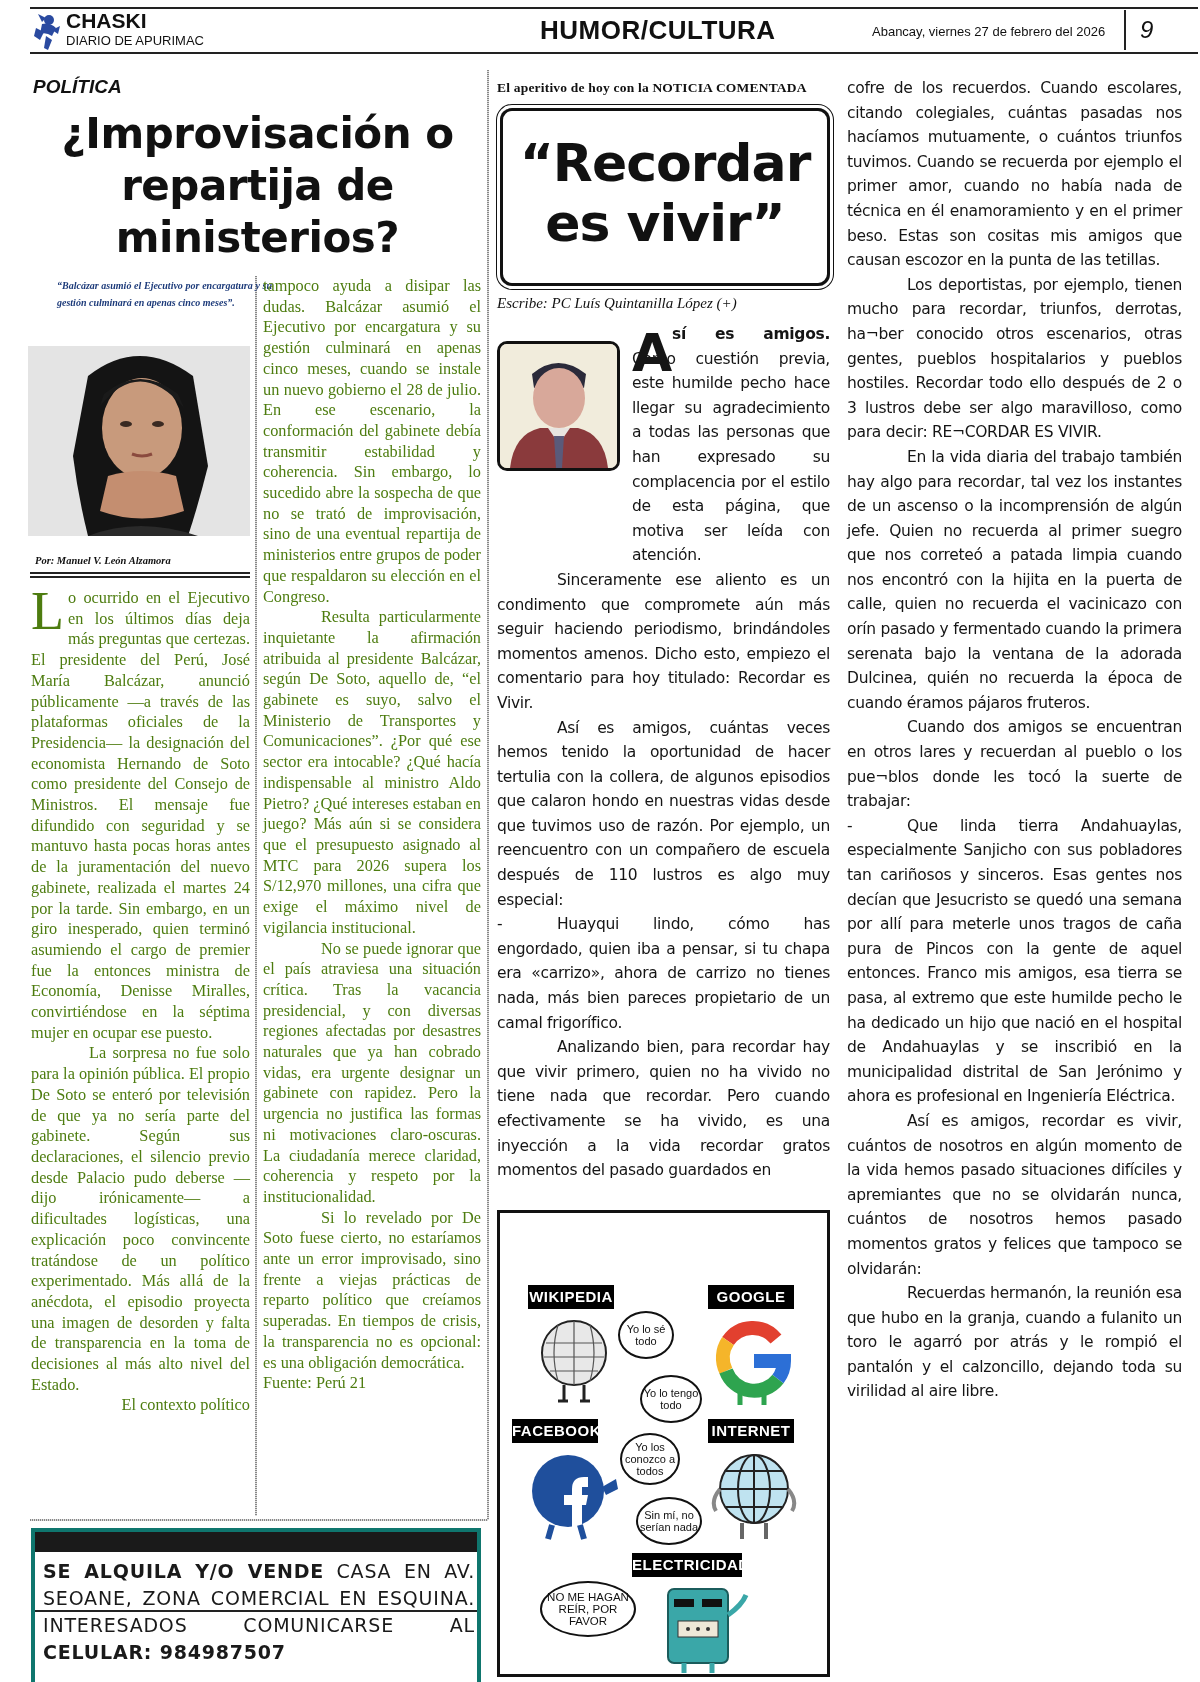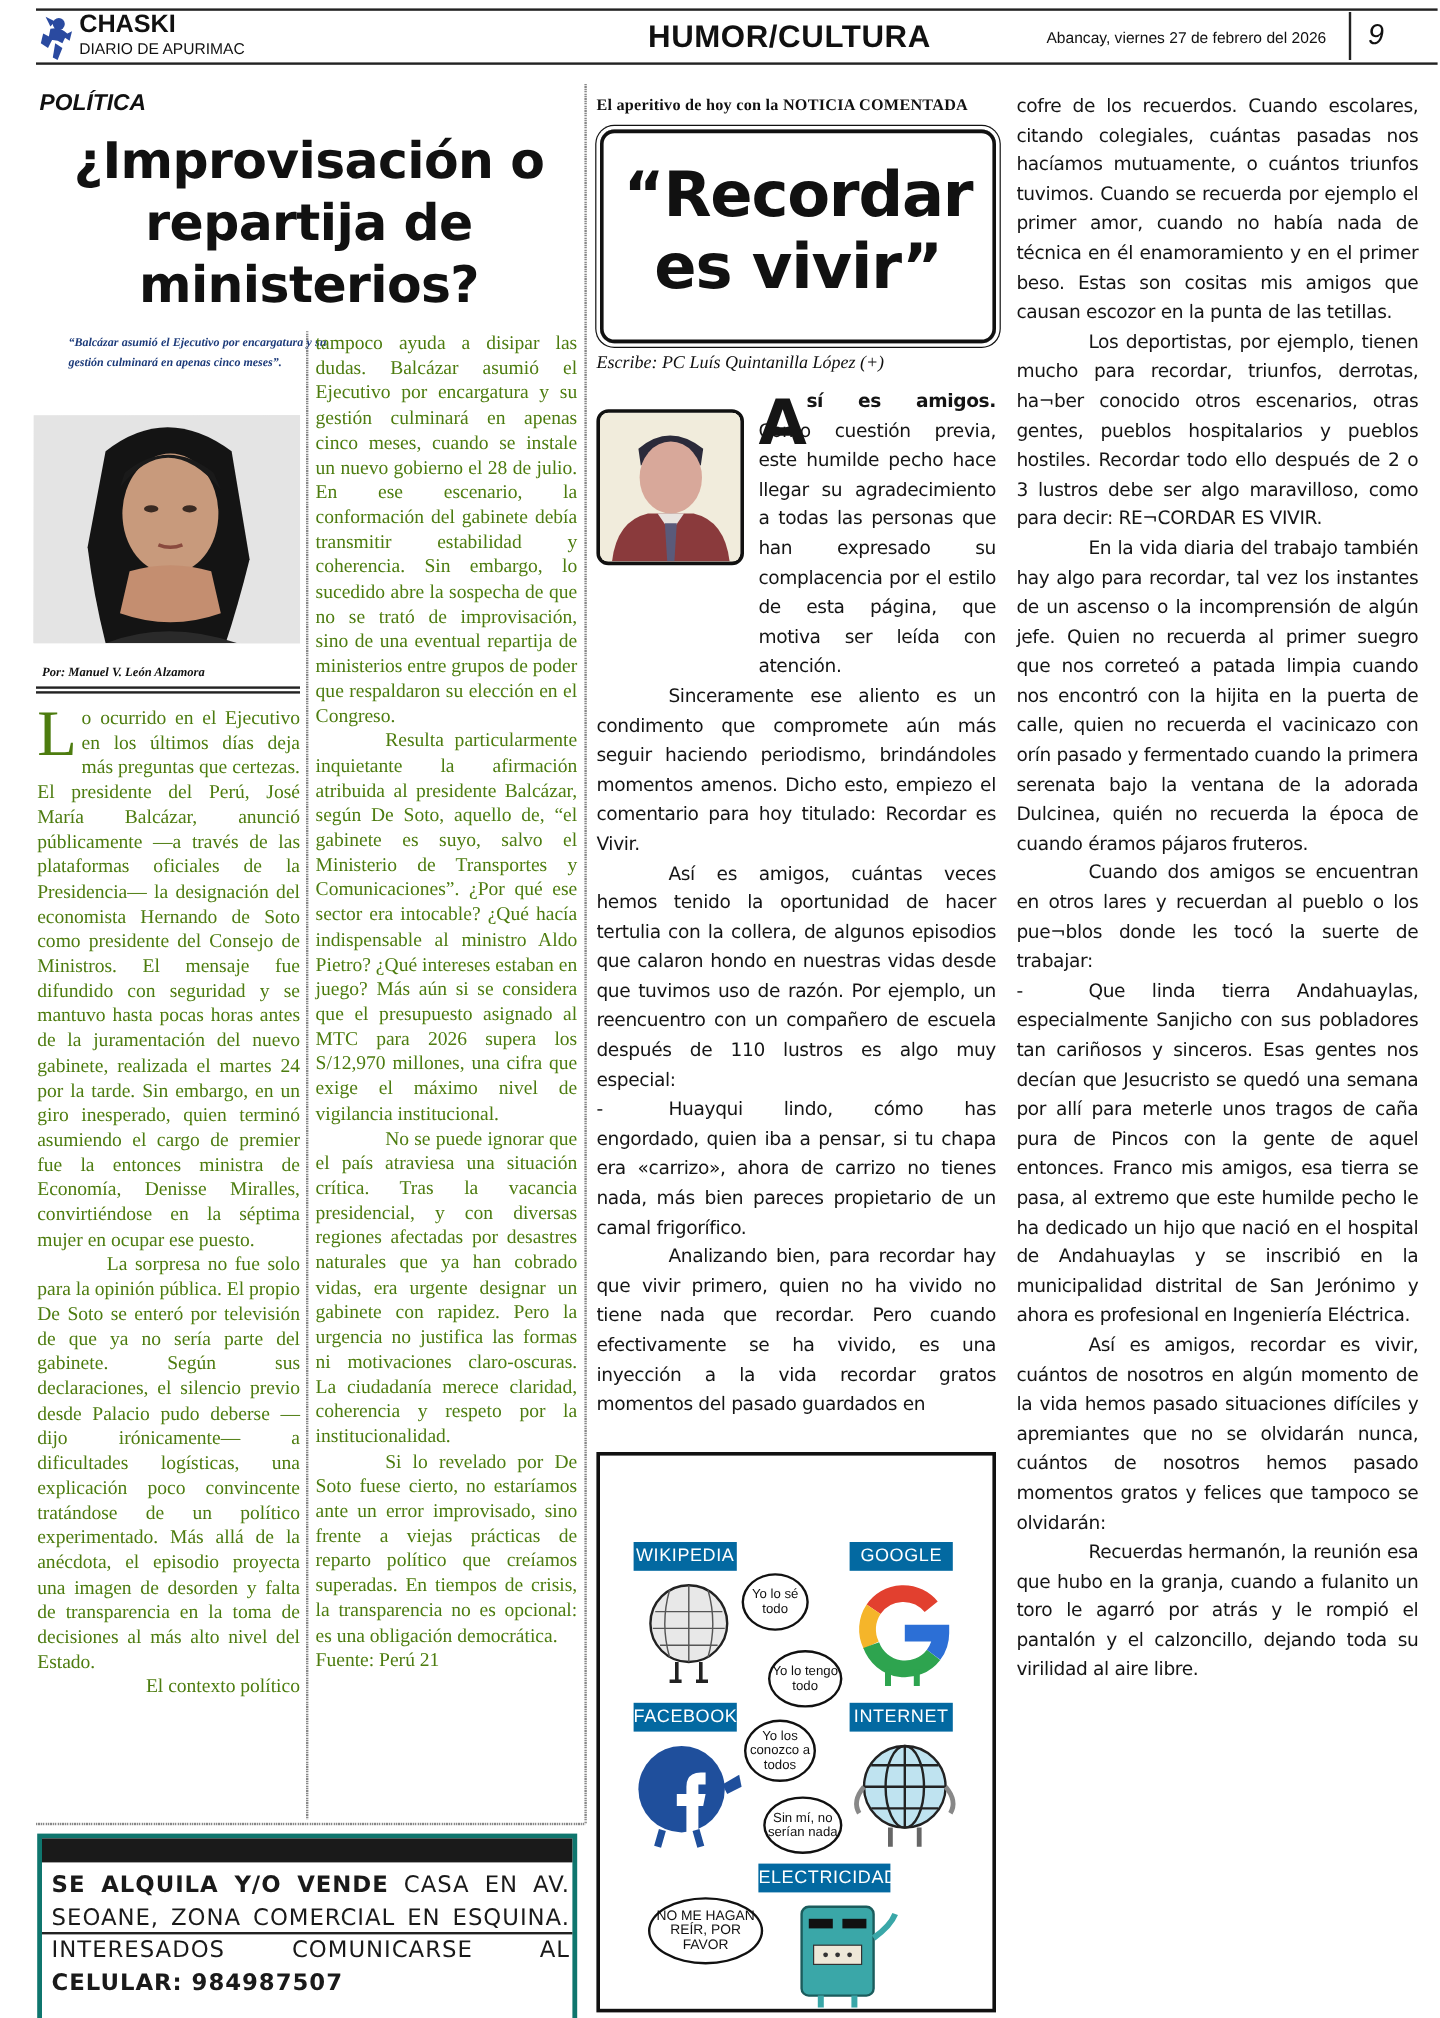--- a/index.html
+++ b/index.html
@@ -53,21 +53,21 @@
     .sans-col p.ind { text-indent: 60px; }
     .col3 { left: 497px; top: 322px; width: 333px; }
     .col3-top { margin-left: 135px; }
     .dropcap-A { position: absolute; left: 135px; top: 6px; font-family: "DejaVu Sans", sans-serif; font-weight: bold; font-size: 52px; line-height: 50px; }
     .col4 { left: 847px; top: 76px; width: 335px; }
 
     
     .humor { left: 497px; top: 1210px; width: 333px; height: 467px; border: 3px solid #111; background: #fff; overflow: hidden; }
     .humor-head { position: absolute; left: 0; top: 0; width: 325px; height: 52px; background: #0b0b0b; }
     .humor-title { position: absolute; left: 0; top: 8px; width: 100%; text-align: center; color: #fff; font-family: "DejaVu Serif", serif; font-style: italic; font-size: 28px; letter-spacing: 1px; }
-    .tag { position: absolute; height: 24px; background: #0369a1; color: #fff; font-family: "Liberation Sans", sans-serif; font-weight: normal; font-size: 15px; line-height: 24px; text-align: center; letter-spacing: 0.5px; }
+    .tag { position: absolute; height: 24px; background: #000000; color: #fff; font-family: "Liberation Sans", sans-serif; font-weight: bold; font-size: 15px; line-height: 24px; text-align: center; letter-spacing: 0.5px; }
     .bubble { position: absolute; border: 2px solid #111; border-radius: 50%; background: #fff; font-family: "Liberation Sans", sans-serif; font-size: 11px; line-height: 12px; text-align: center; display: flex; align-items: center; justify-content: center; }
     .char { position: absolute; }
   </style>
 </head>
 <body>
 
 <div class="abs hdr-top-line"></div>
 <div class="abs logo-icon">
   <svg width="30" height="42" viewBox="0 0 30 42">
     <g fill="#2a4aa0">
@@ -193,21 +193,21 @@
     <svg width="96" height="90" viewBox="0 0 96 90">
       <path d="M70 22 A30 30 0 0 0 22 24" stroke="#e2402f" stroke-width="14" fill="none"></path>
       <path d="M22 24 A30 30 0 0 0 20 54" stroke="#f5b52a" stroke-width="14" fill="none"></path>
       <path d="M20 54 A30 30 0 0 0 72 62" stroke="#2ea44f" stroke-width="14" fill="none"></path>
       <path d="M72 62 A30 30 0 0 0 78 44 L48 44" stroke="#2c6fd6" stroke-width="14" fill="none"></path>
       <path d="M34 74 L34 88 M58 74 L58 88" stroke="#2ea44f" stroke-width="5"></path>
     </svg>
   </div>
   <div class="bubble" style="left:140px; top:162px; width:62px; height:48px;">Yo lo tengo todo</div>
 
-  <div class="tag" style="left:28px; top:206px; width:86px;">FACEBOOK</div>
+  <div class="tag" style="left:12px; top:206px; width:86px;">FACEBOOK</div>
   <div class="char" style="left:22px; top:236px;">
     <svg width="100" height="92" viewBox="0 0 100 92">
       <circle cx="46" cy="42" r="36" fill="#1f4f9c"></circle>
       <path d="M50 80 L50 40 Q50 28 62 28 L66 28 L66 38 L60 38 L60 46 L66 46 L64 56 L60 56 L60 80 Z M42 46 L50 46 L50 56 L42 56 Z" fill="#fff"></path>
       <path d="M80 38 L94 30 L96 40 L84 46 Z" fill="#1f4f9c"></path>
       <path d="M30 76 L26 90 M58 76 L62 90" stroke="#1f4f9c" stroke-width="6"></path>
     </svg>
   </div>
   <div class="bubble" style="left:120px; top:220px; width:60px; height:52px;">Yo los conozco a todos</div>
 

